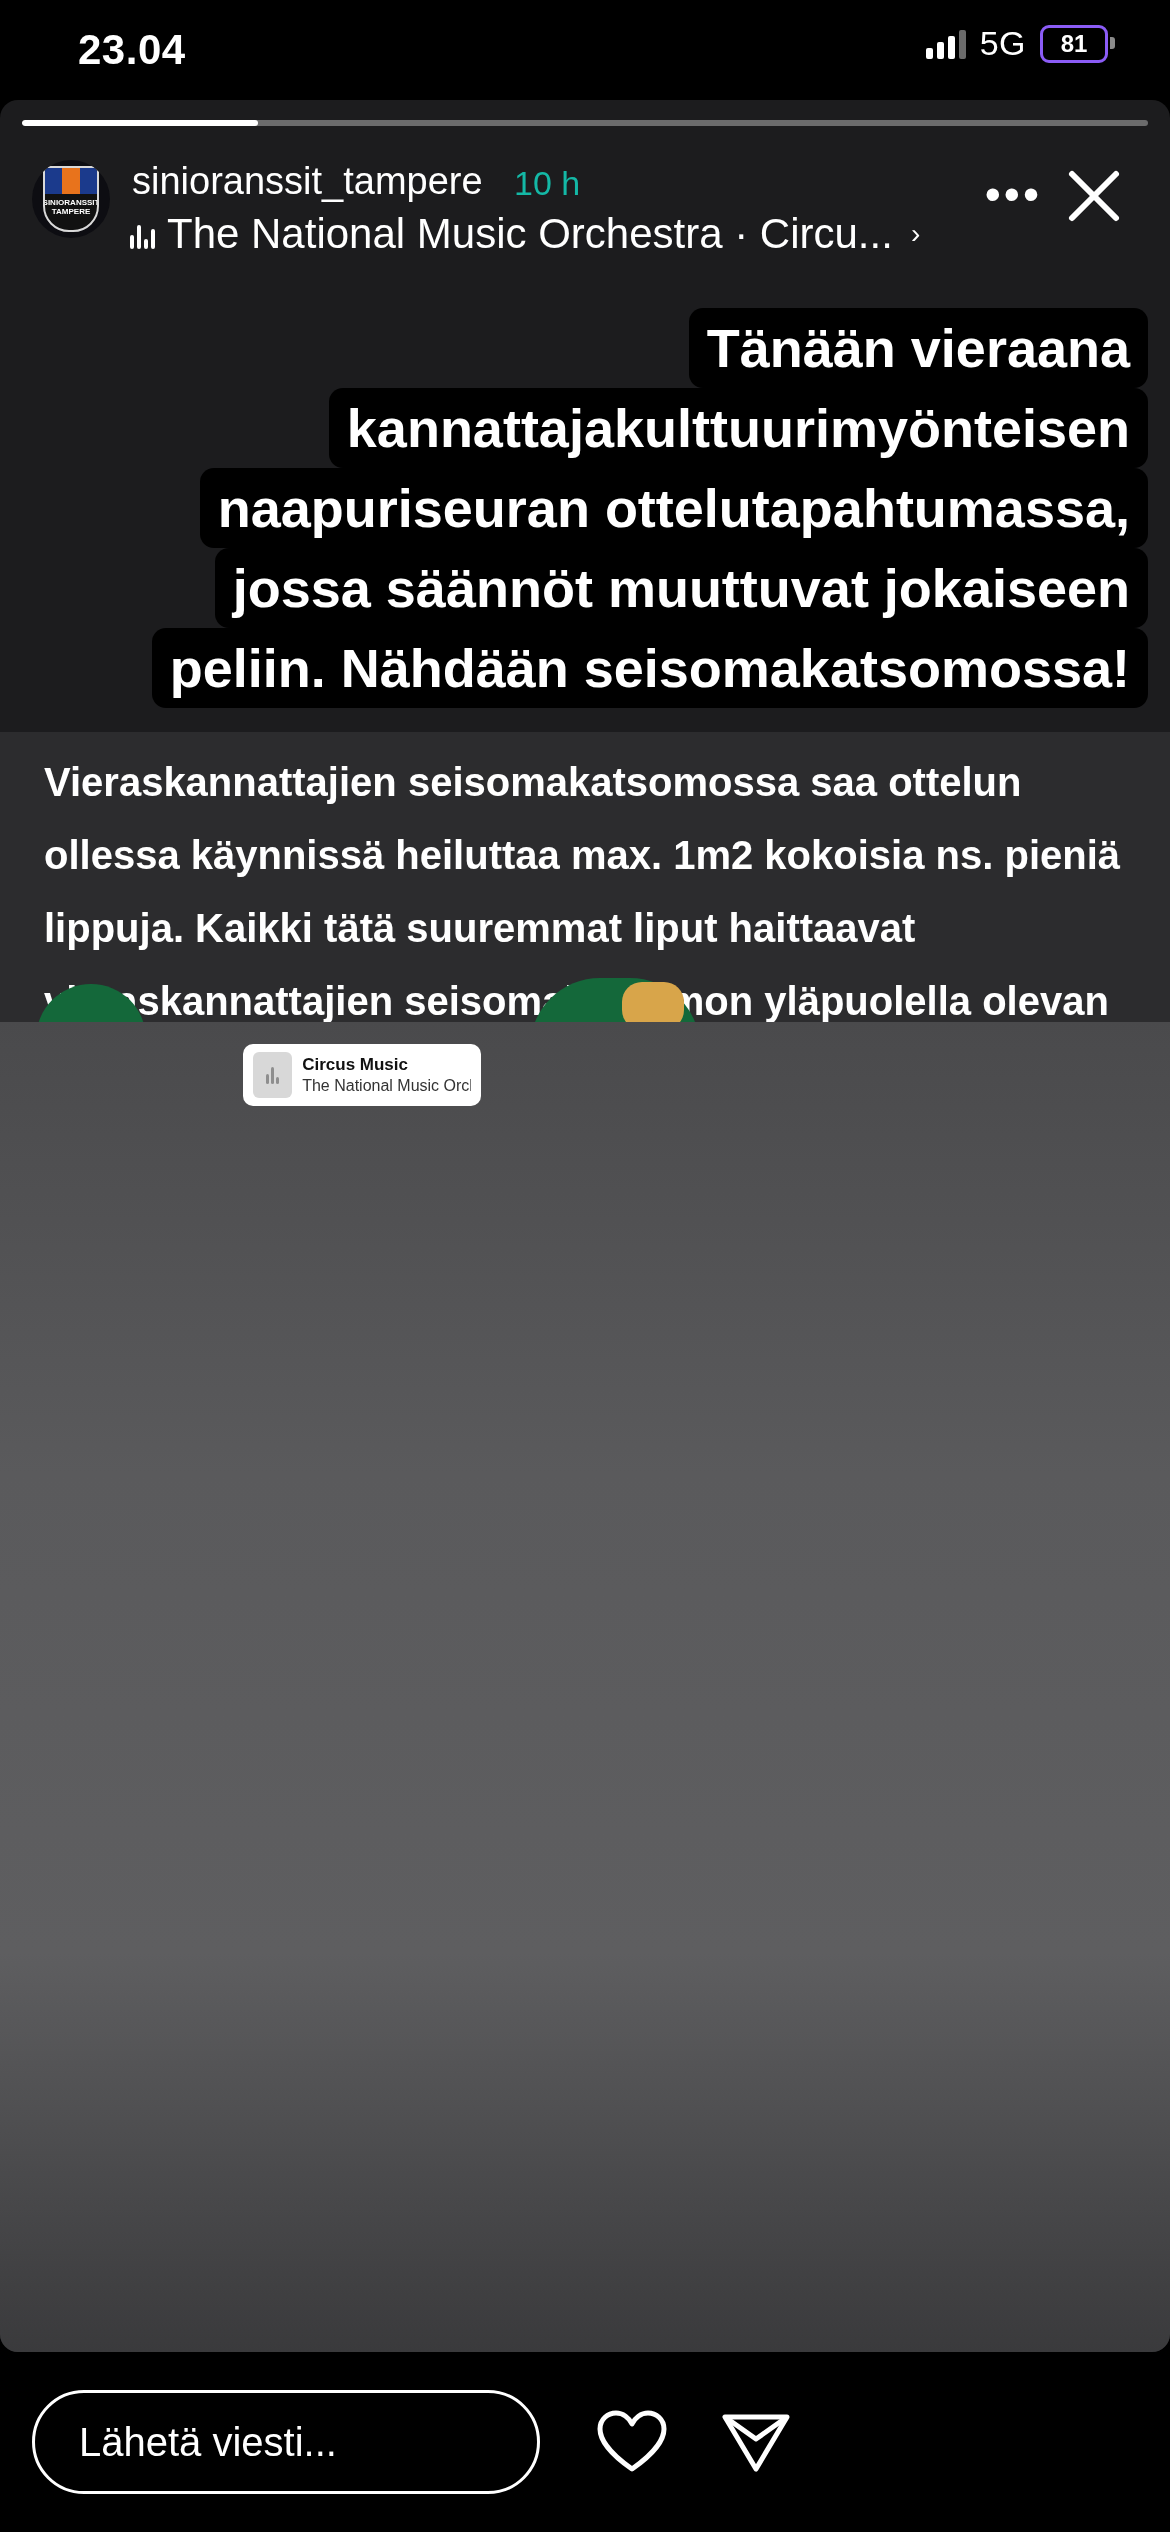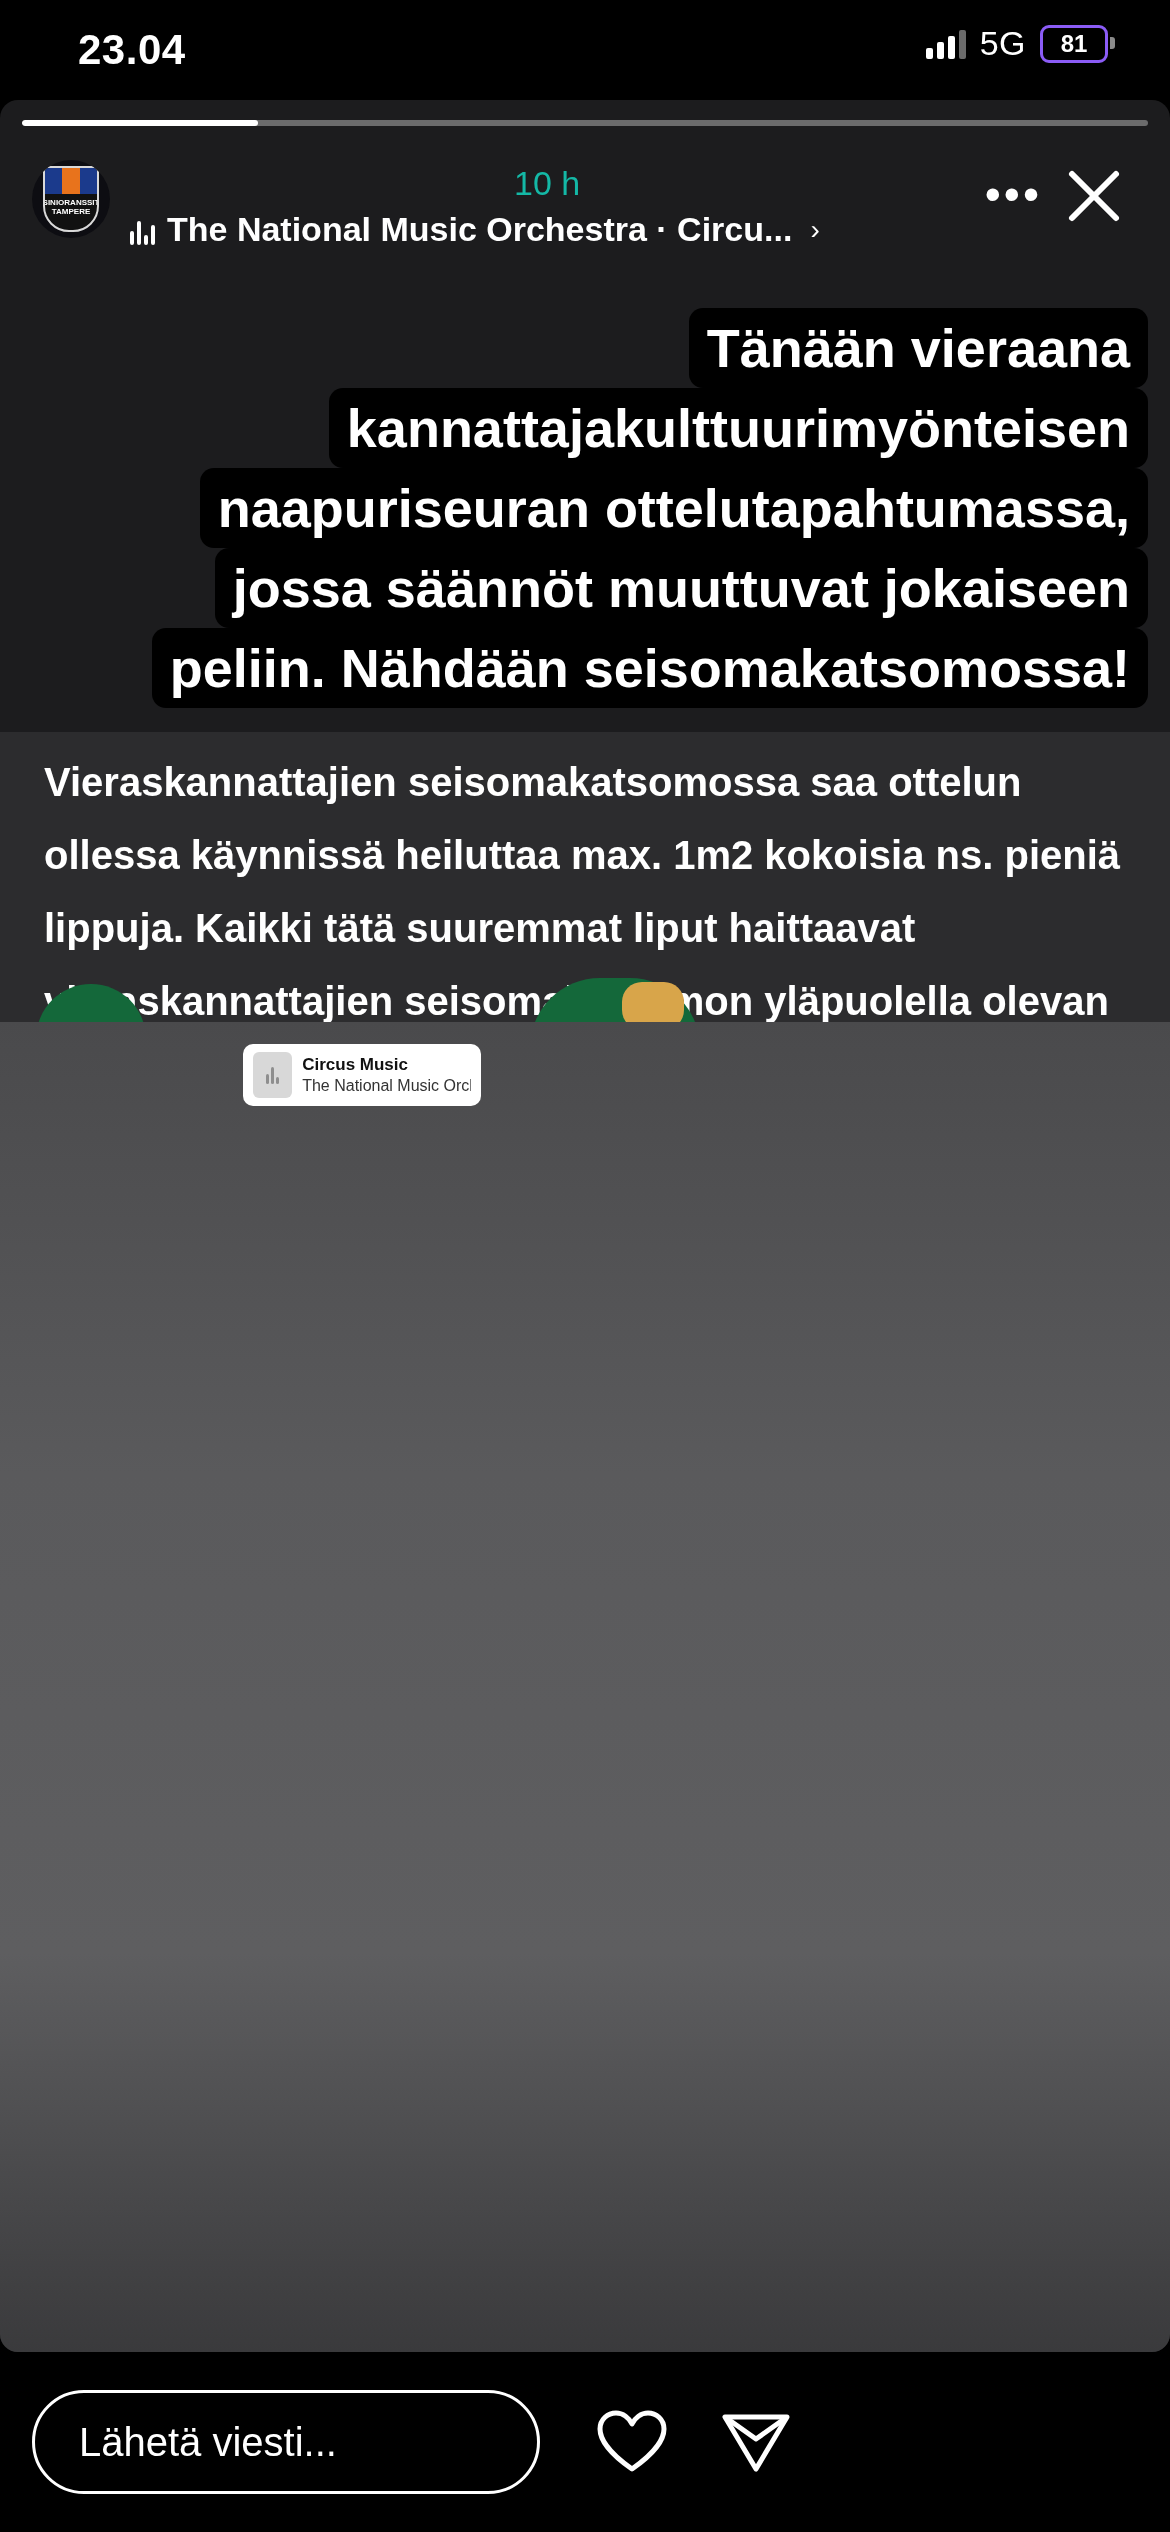--- a/index.html
+++ b/index.html
@@ -199,22 +199,22 @@
     width: 4px;
     background: #fff;
     border-radius: 2px;
     display: block;
   }
   .music-eq i:nth-child(1) { height: 14px; }
   .music-eq i:nth-child(2) { height: 24px; }
   .music-eq i:nth-child(3) { height: 10px; }
   .music-eq i:nth-child(4) { height: 20px; }
   .music-text {
-    font-size: 34px;
-    font-weight: 700;
+    font-size: 42px;
+    font-weight: 400;
     white-space: nowrap;
   }
   .music-chevron {
     font-size: 28px;
     color: #fff;
     margin-left: 6px;
   }
   .more-btn {
     position: absolute;
     right: 106px;
@@ -439,20 +439,21 @@
           <span style="background:#e8731c"></span>
           <span style="background:#1b3a8c"></span>
         </div>
         <div class="crest-text">
           <div>SINIORANSSIT</div>
           <div>TAMPERE</div>
         </div>
       </div>
     </div>
 
+    <div class="username">sinioranssit_tampere</div>
     <div class="timestamp">10 h</div>
 
     <div class="music-row">
       <span class="music-eq">
         <i></i>
           <i></i>
           <i></i>
           <i></i>
       </span>
       <span class="music-text">The National Music Orchestra · Circu...</span>

